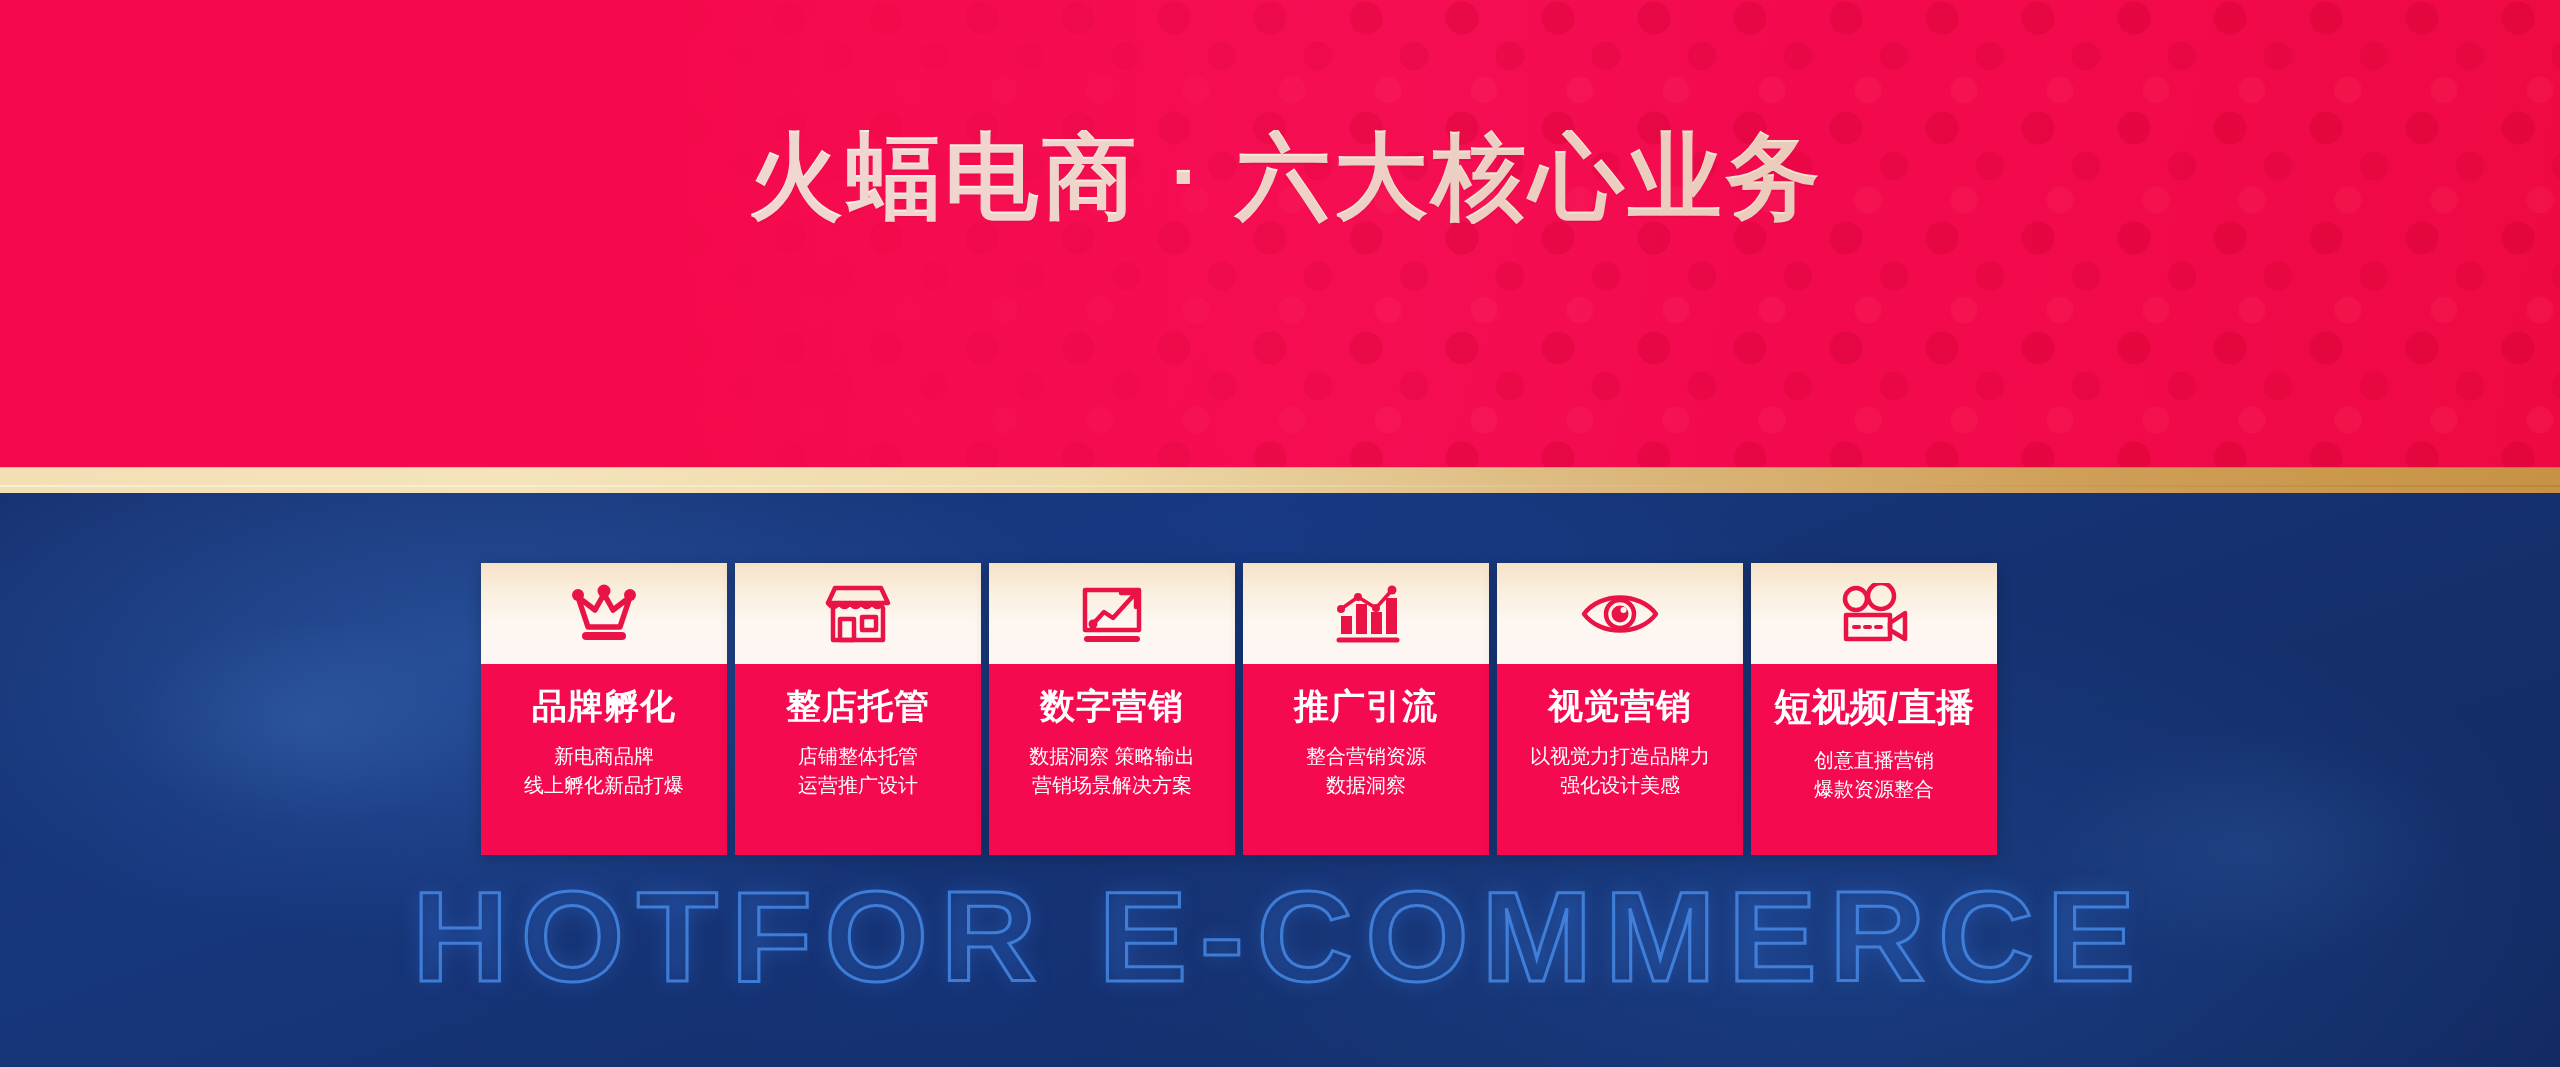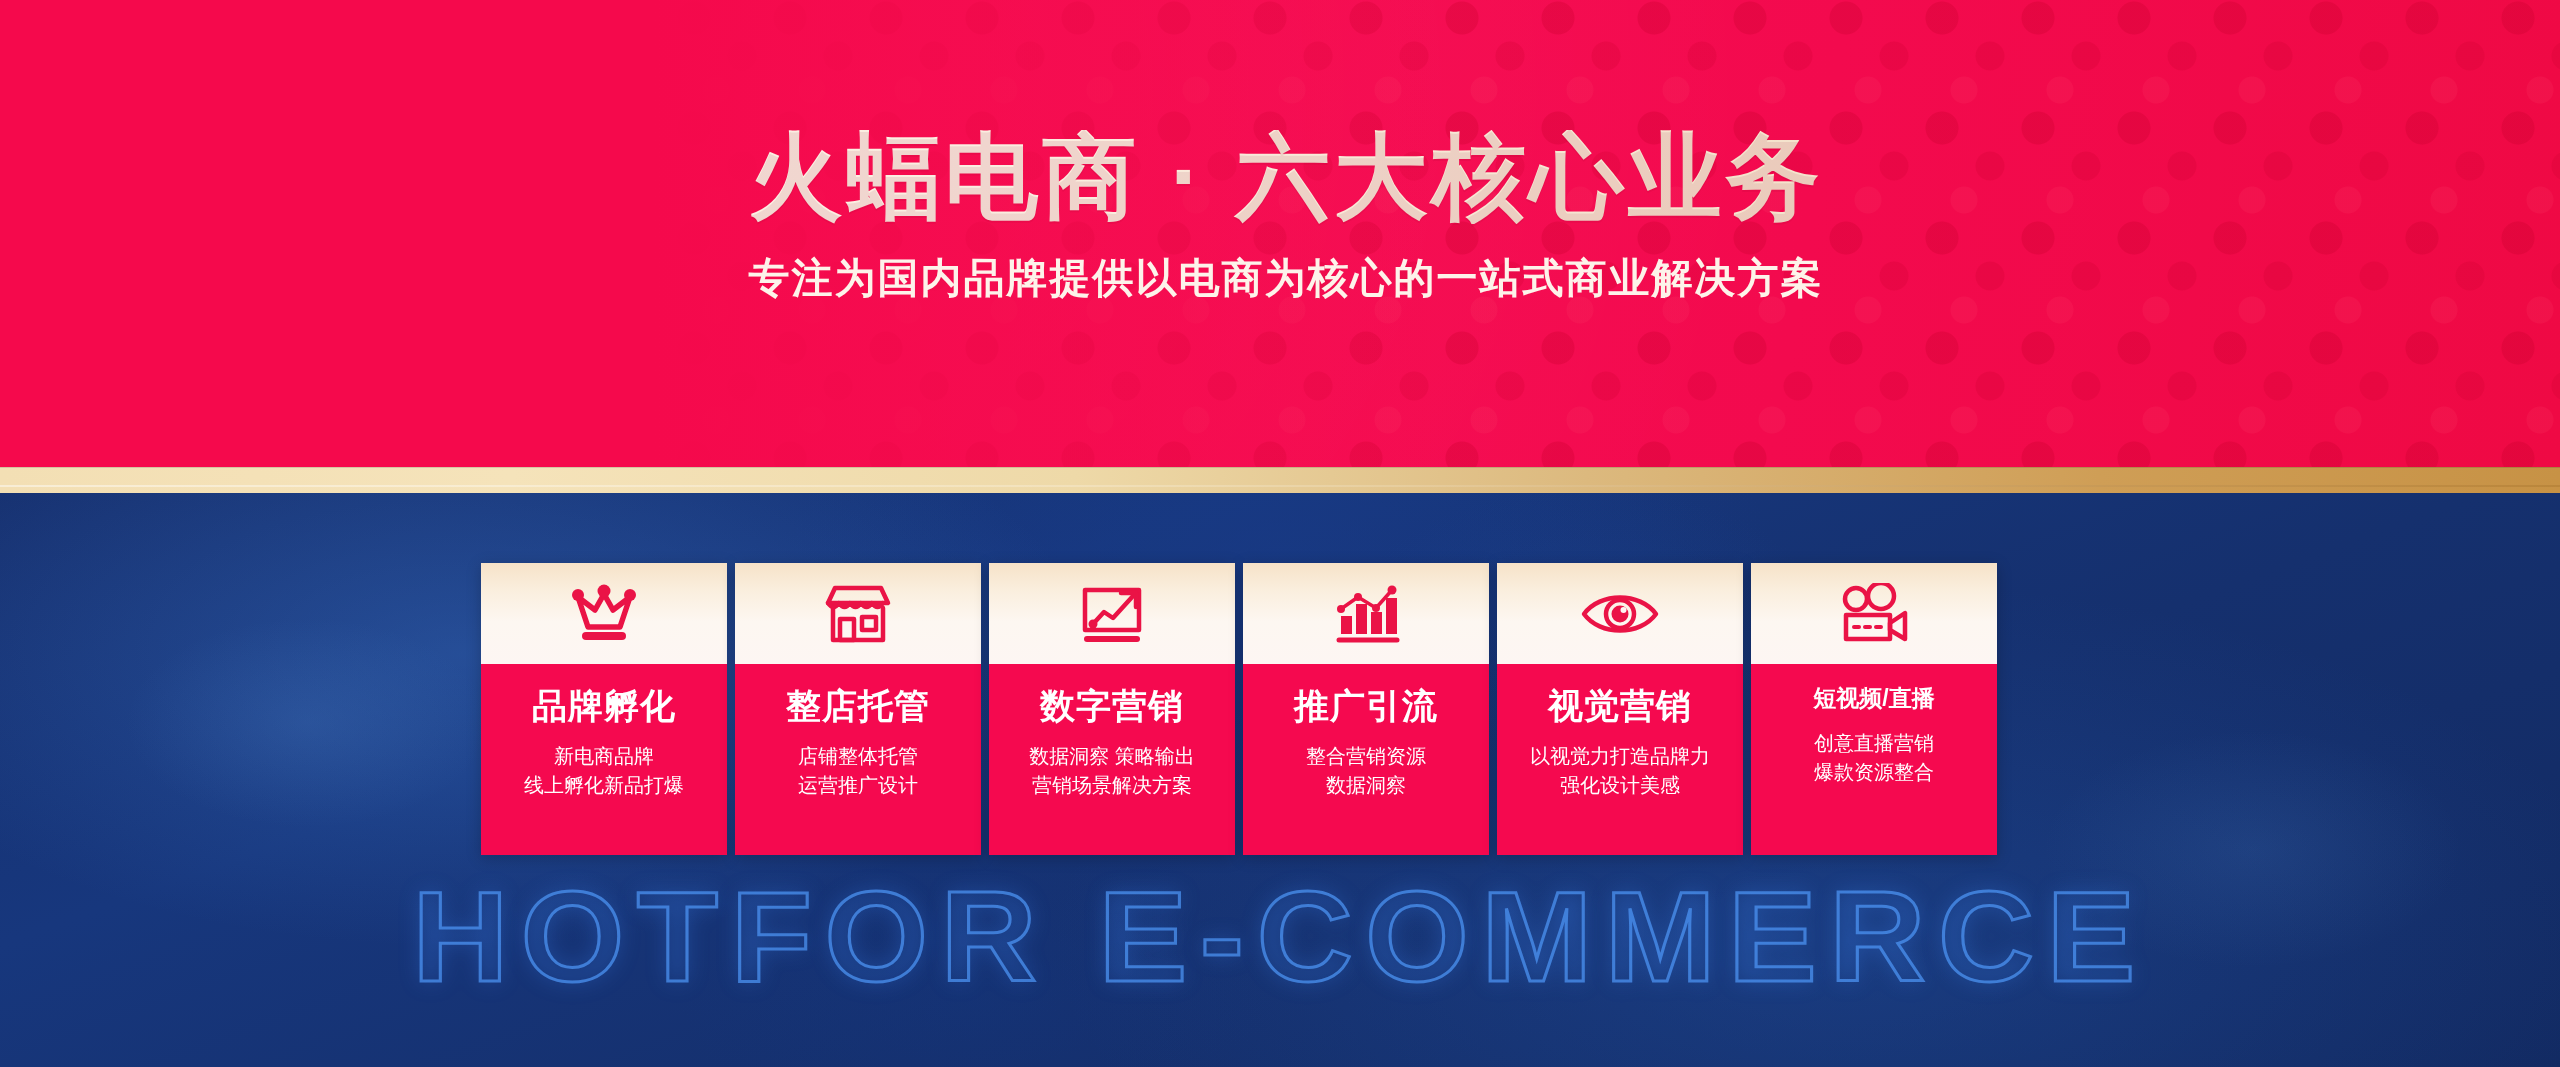--- a/index.html
+++ b/index.html
@@ -162,21 +162,21 @@
     padding-top:22px;
   }
   .card-title {
     font-size:35px;
     font-weight:bold;
     color:#ffffff;
     letter-spacing:1px;
     line-height:1.12;
     white-space:nowrap;
   }
-  .card-title.narrow { font-size:23px; letter-spacing:0; }
+  .card-title.narrow { font-size:38px; letter-spacing:0; }
   .card-desc {
     margin-top:17px;
     font-size:20px;
     font-weight:normal;
     color:#ffffff;
     line-height:1.45;
     text-align:center;
     white-space:nowrap;
   }
 </style>
@@ -185,21 +185,20 @@
 
 <div id="banner">
 
   <div class="top-section">
     <div class="red-texture"></div>
     <div class="red-fade-left"></div>
   </div>
 
   <div class="title-wrap">
     <div class="main-title">火蝠电商 · 六大核心业务</div>
-    <div class="sub-title">专注为国内品牌提供以电商为核心的一站式商业解决方案</div>
   </div>
 
   <div class="gold-band"></div>
   <div class="gold-hairline"></div>
 
   <div class="bottom-section">
     <div class="blue-mist"></div>
   </div>
 
   <div class="wordmark">HOTFOR E-COMMERCE</div>

